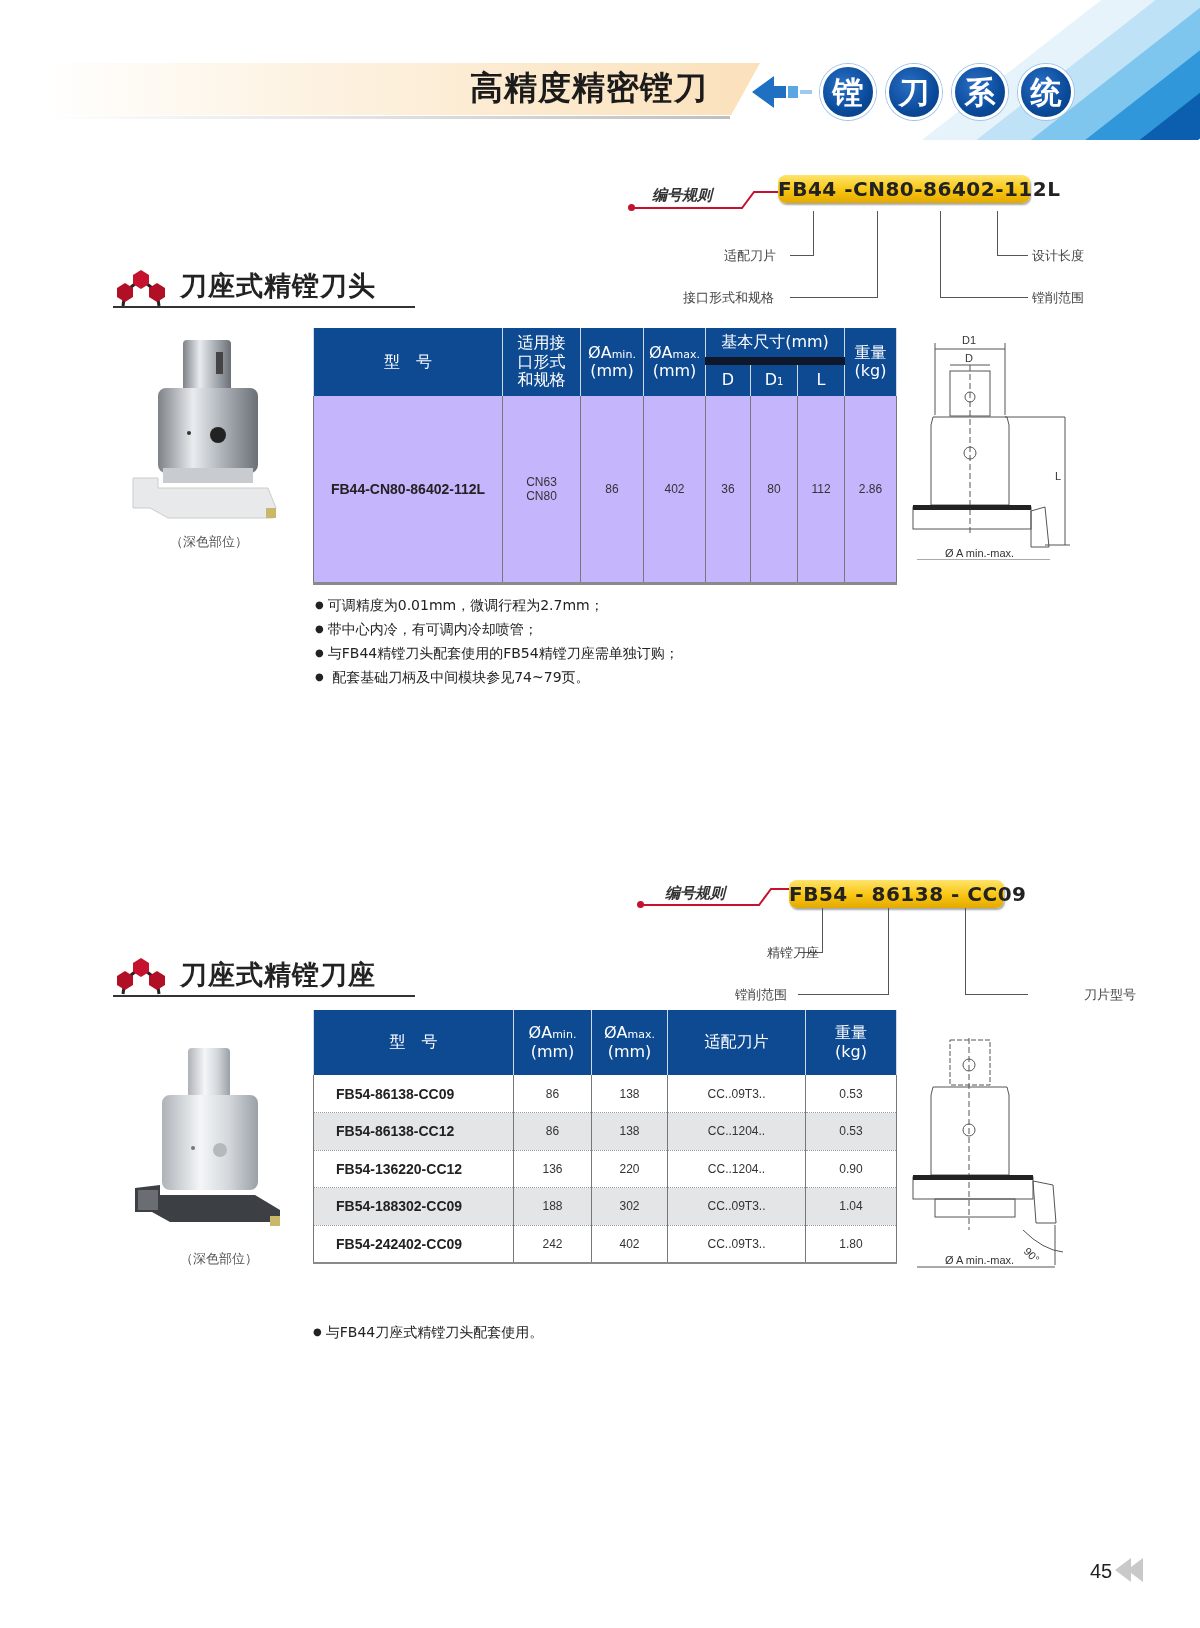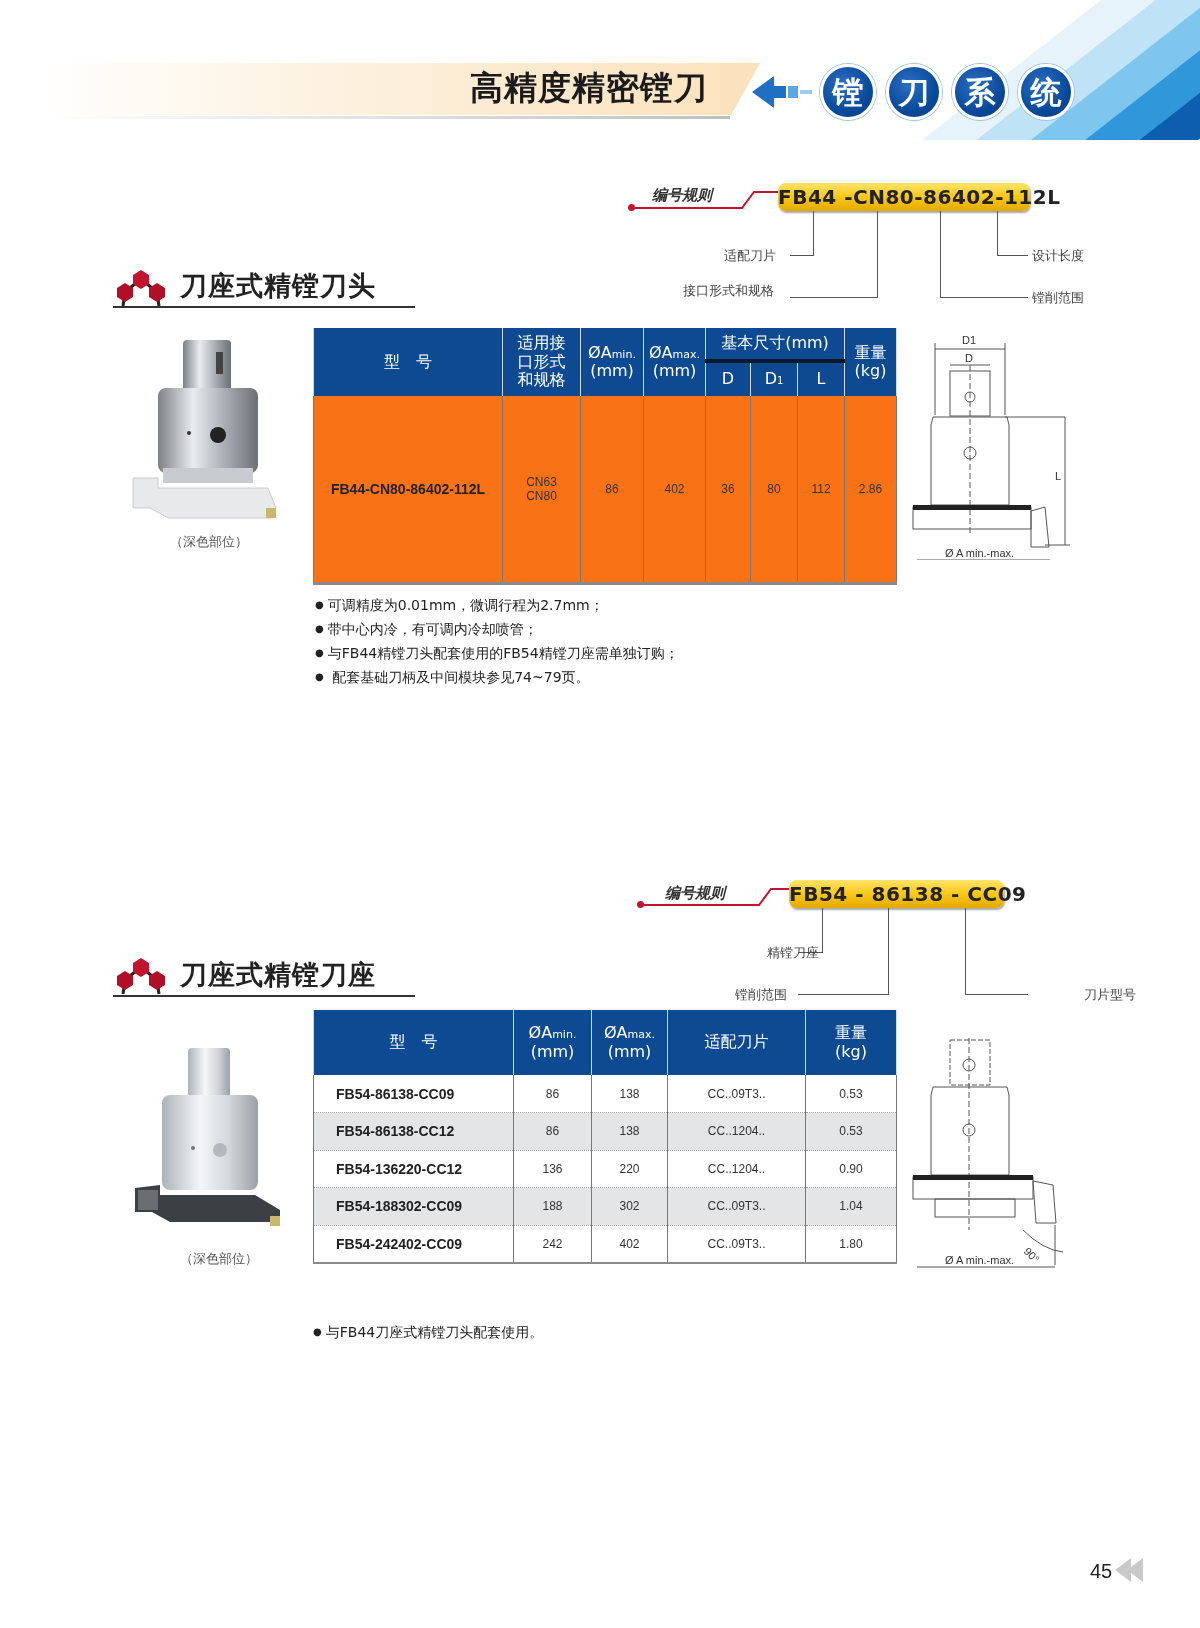--- a/index.html
+++ b/index.html
@@ -49,21 +49,21 @@
   .sec-title { font-size: 27px; font-weight: 700; color: #222; font-family: "DejaVu Sans", sans-serif; white-space: nowrap; letter-spacing: 1px; }
   .sec-rule { height: 2px; background: #333; }
 
   
   table { border-collapse: collapse; table-layout: fixed; }
   th { background: #0d4a91; color: #fff; font-weight: normal; font-size: 16px; border-left: 1px solid #cfd8e6; border-right: 1px solid #cfd8e6; line-height: 1.15; padding: 0; font-family: "DejaVu Sans", sans-serif; }
   th small { font-size: 11px; }
   th sub { font-size: 10px; vertical-align: baseline; }
   td { font-size: 12px; color: #333; text-align: center; border-left: 1px solid #777; border-right: 1px solid #777; padding: 0; }
   td.model { font-weight: 700; color: #222; font-size: 14px; }
-  .t1 td { background: #f97316; }
+  .t1 td { background: #c4b5fd; }
   .t1 { border-bottom: 3px solid #8a8a8a; }
   .t2 tr.row td { height: 37.5px; border-bottom: 1px dotted #9a9a9a; }
   .t2 tr.row:nth-child(odd) td { background: #ffffff; }
   .t2 tr.row:nth-child(even) td { background: #e4e5e7; }
   .t2 tr.row:last-child td { border-bottom: 2px solid #8a8a8a; }
   .t2 td.model { text-align: left; padding-left: 22px; }
 
   .notes { font-size: 14px; color: #222; line-height: 24px; font-family: "DejaVu Sans", sans-serif; }
   .notes li { list-style: none; white-space: nowrap; }
   .notes li::before { content: "●"; font-size: 10px; margin-right: 4px; vertical-align: 2px; }
@@ -93,29 +93,29 @@
 <div class="abs circle-char" style="left:886px; top:64px;">刀</div>
 <div class="abs circle-char" style="left:952px; top:64px;">系</div>
 <div class="abs circle-char" style="left:1018px; top:64px;">统</div>
 
 <div class="abs" style="left:0; top:0;">
   <div class="abs rule-dot" style="left:628px; top:204px;"></div>
   <svg class="abs" style="left:632px; top:186px;" width="150" height="24">
     <polyline points="0,22 110,22 122,6 148,6" fill="none" stroke="#c4122f" stroke-width="2"></polyline>
   </svg>
   <div class="abs rule-label" style="left:652px; top:186px;">编号规则</div>
-  <div class="abs code-badge" style="left:778px; top:183px; width:252px; height:28px; line-height:28px;">FB44 -CN80-86402-112L</div>
+  <div class="abs code-badge" style="left:778px; top:175px; width:252px; height:28px; line-height:28px;">FB44 -CN80-86402-112L</div>
 
   <div class="abs line" style="left:813px; top:211px; width:1px; height:44px;"></div>
   <div class="abs line" style="left:790px; top:255px; width:24px; height:1px;"></div>
   <div class="abs callout" style="left:724px; top:247px;">适配刀片</div>
 
   <div class="abs line" style="left:877px; top:211px; width:1px; height:86px;"></div>
   <div class="abs line" style="left:790px; top:297px; width:88px; height:1px;"></div>
-  <div class="abs callout" style="left:683px; top:282px;">接口形式和规格</div>
+  <div class="abs callout" style="left:683px; top:289px;">接口形式和规格</div>
 
   <div class="abs line" style="left:940px; top:211px; width:1px; height:86px;"></div>
   <div class="abs line" style="left:940px; top:297px; width:88px; height:1px;"></div>
   <div class="abs callout" style="left:1032px; top:289px;">镗削范围</div>
 
   <div class="abs line" style="left:997px; top:211px; width:1px; height:44px;"></div>
   <div class="abs line" style="left:997px; top:255px; width:31px; height:1px;"></div>
   <div class="abs callout" style="left:1032px; top:247px;">设计长度</div>
 </div>
 
@@ -170,21 +170,21 @@
         <div>和规格</div>
       </th>
       <th rowspan="2">
         <div><span>ØA</span><small>min.</small></div>
         <div>(mm)</div>
       </th>
       <th rowspan="2">
         <div><span>ØA</span><small>max.</small></div>
         <div>(mm)</div>
       </th>
-      <th colspan="3" style="border-bottom:4px solid #0f172a;">基本尺寸(mm)</th>
+      <th colspan="3" style="border-bottom:8px solid #0f172a;">基本尺寸(mm)</th>
       <th rowspan="2">
         <div>重量</div>
         <div>(kg)</div>
       </th>
     </tr>
     <tr style="height:35px;">
       <th>D</th>
       <th><span>D</span><sub>1</sub></th>
       <th>L</th>
     </tr>

